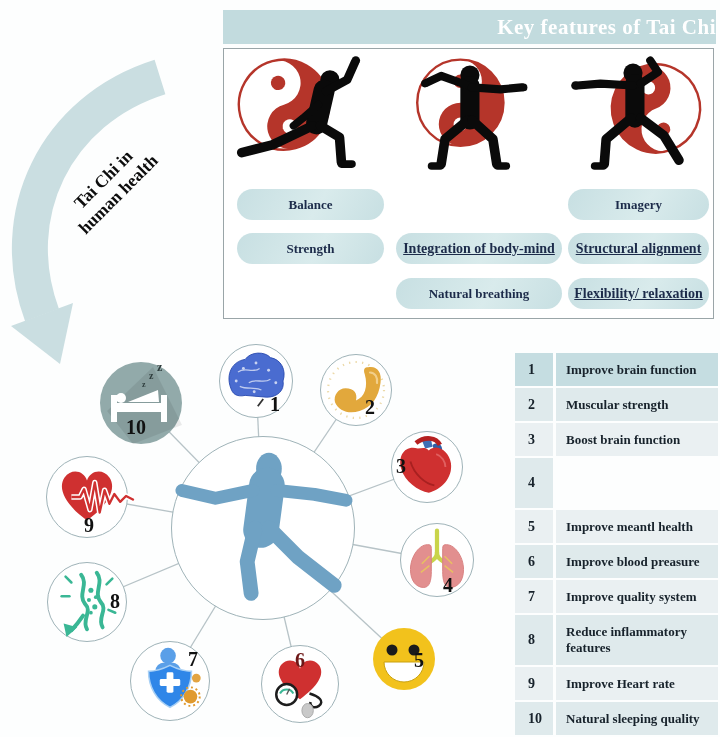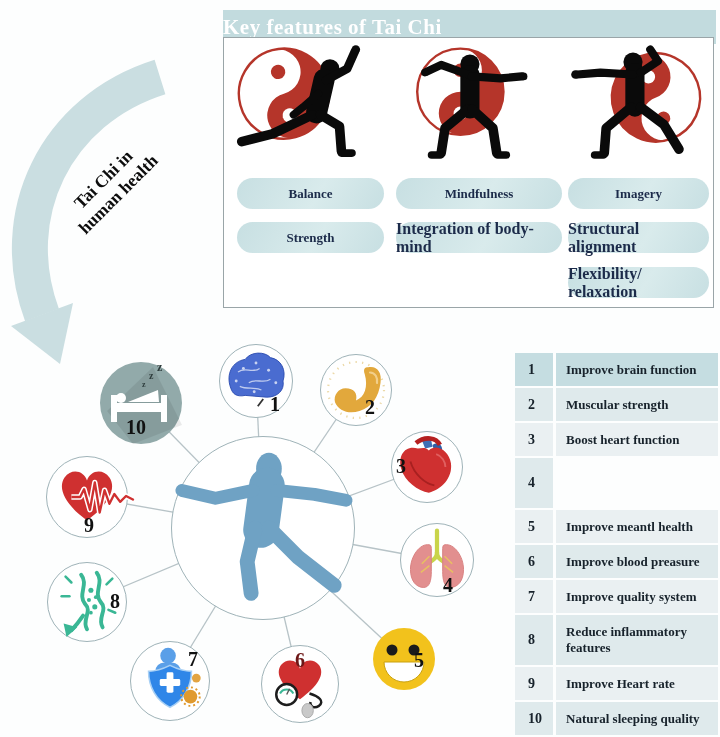--- a/index.html
+++ b/index.html
@@ -2,30 +2,30 @@
 <html style="--header_bg: #c2dbde; --pill_text: #1c2b4a; --arrow: #cadee1; --row_accent: #c5dde1; --row_mid: #dfeaec; --row_light: #eaf0f2; --table_text: #17222b; --line: #b7c3c7; --ring: #9fb3b8; --figure_blue: #6fa2c4; --yinyang_red: #b5352a; --brain_blue: #4a6cd0; --muscle_gold: #e2a83c; --heart_red: #cf3030; --lungs_pink: #e28f8f; --trachea_green: #c9d44a; --smiley_yellow: #f2c21c; --shield_blue: #2f86e8; --inflam_teal: #3ab795; --virus_orange: #e09a2e; --bed_bg: #92aaaa;"><head>
 <meta charset="utf-8">
 <style>
   html,body{margin:0;padding:0;background:#ffffff;}
   .canvas{position:relative;width:720px;height:737px;overflow:hidden;background:#fdfefe;
           font-family:"Liberation Serif","DejaVu Serif",serif;}
 
   
   .panel-header{position:absolute;left:223px;top:10px;width:493px;height:34px;
     background:var(--header_bg);color:#fff;font-weight:bold;font-size:21px;
-    text-align:left;line-height:34px;letter-spacing:.5px;}
-  .panel-body{position:absolute;left:223px;top:37px;width:491px;height:271px;
+    text-align:right;line-height:34px;letter-spacing:.5px;}
+  .panel-body{position:absolute;left:223px;top:48px;width:491px;height:271px;
     background:#fff;border:1px solid #9aa5a8;box-sizing:border-box;}
   .fig{position:absolute;top:2px;width:158px;height:138px;}
   .fig1{left:2px}.fig2{left:165px}.fig3{left:330px}
   .pill{position:absolute;height:31px;border-radius:16px;
     background:linear-gradient(120deg,#c7dfe2 0%,#d9ebec 55%,#c7dfe2 100%);
     color:var(--pill_text);font-weight:bold;font-size:13px;
     display:flex;align-items:center;justify-content:center;box-sizing:border-box;}
-  .pill-sm{font-size:16px;}
+  .pill-sm{font-size:14px;text-decoration:underline;}
   .pc1{left:13px;width:147px}.pc2{left:172px;width:166px}.pc3{left:344px;width:141px}
   .pr1{top:140px}.pr2{top:184px}.pr3{top:229px}
 
   
   .arrow-svg{position:absolute;left:0;top:55px;}
   .arrow-label{position:absolute;left:30px;top:166px;width:162px;text-align:center;
     transform:rotate(-45deg);font-weight:bold;font-size:17.5px;line-height:21px;color:#0d0d0d;}
 
   
   .lines-svg{position:absolute;left:0;top:0;pointer-events:none;}
@@ -131,22 +131,22 @@
         <circle cx="-60" cy="-36" r="4.5" stroke="none"></circle>
         <polyline points="8,-38 26,-50 18,-62" fill="none" stroke-width="8.5"></polyline>
         <polyline points="-2,-2 -28,20 -30,46" fill="none" stroke-width="10"></polyline>
         <polyline points="8,-2 32,16 48,42" fill="none" stroke-width="10"></polyline>
         <line x1="-31" y1="48" x2="-40" y2="48" stroke-width="8"></line>
       </g>
     </svg>
 
     <div class="pill pc1 pr1">Balance</div>
     <div class="pill pc1 pr2">Strength</div>
-    <div class="pill pc2 pr1">Mindfulness</div>
     <div class="pill pc2 pr2 pill-sm">Integration of body-mind</div>
+    <div class="pill pc2 pr3">Natural breathing</div>
     <div class="pill pc3 pr1">Imagery</div>
     <div class="pill pc3 pr2 pill-sm">Structural alignment</div>
     <div class="pill pc3 pr3 pill-sm">Flexibility/ relaxation</div>
   </div>
 
   <svg class="arrow-svg" width="230" height="340">
     <path d="M 160 22 C 55 55 5 160 42 260" fill="none" style="stroke:var(--arrow)" stroke-width="36"></path>
     <polygon points="11,271 73,248 60,309" style="fill:var(--arrow)"></polygon>
   </svg>
   <div class="arrow-label">
@@ -337,21 +337,21 @@
     <div class="trow">
       <div class="tnum">1</div>
       <div class="tlabel">Improve brain function</div>
     </div>
     <div class="trow">
       <div class="tnum">2</div>
       <div class="tlabel">Muscular strength</div>
     </div>
     <div class="trow">
       <div class="tnum">3</div>
-      <div class="tlabel">Boost heart function</div>
+      <div class="tlabel">Boost brain function</div>
     </div>
     <div class="trow h2">
       <div class="tnum">4</div>
     </div>
     <div class="trow">
       <div class="tnum">5</div>
       <div class="tlabel">Improve meantl health</div>
     </div>
     <div class="trow">
       <div class="tnum">6</div>

